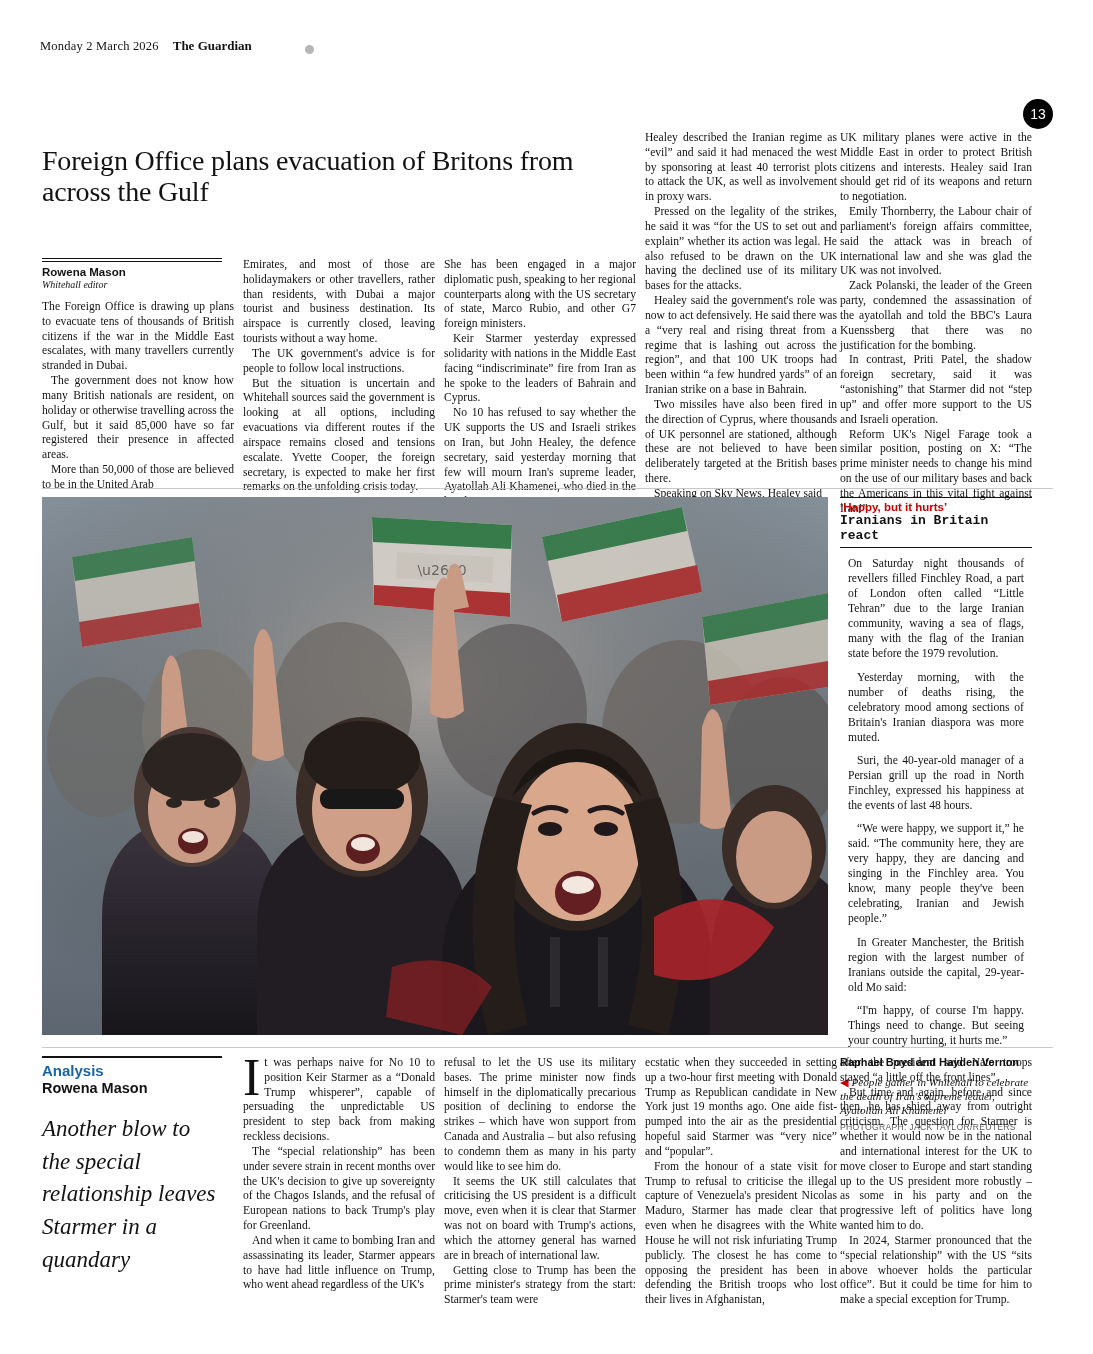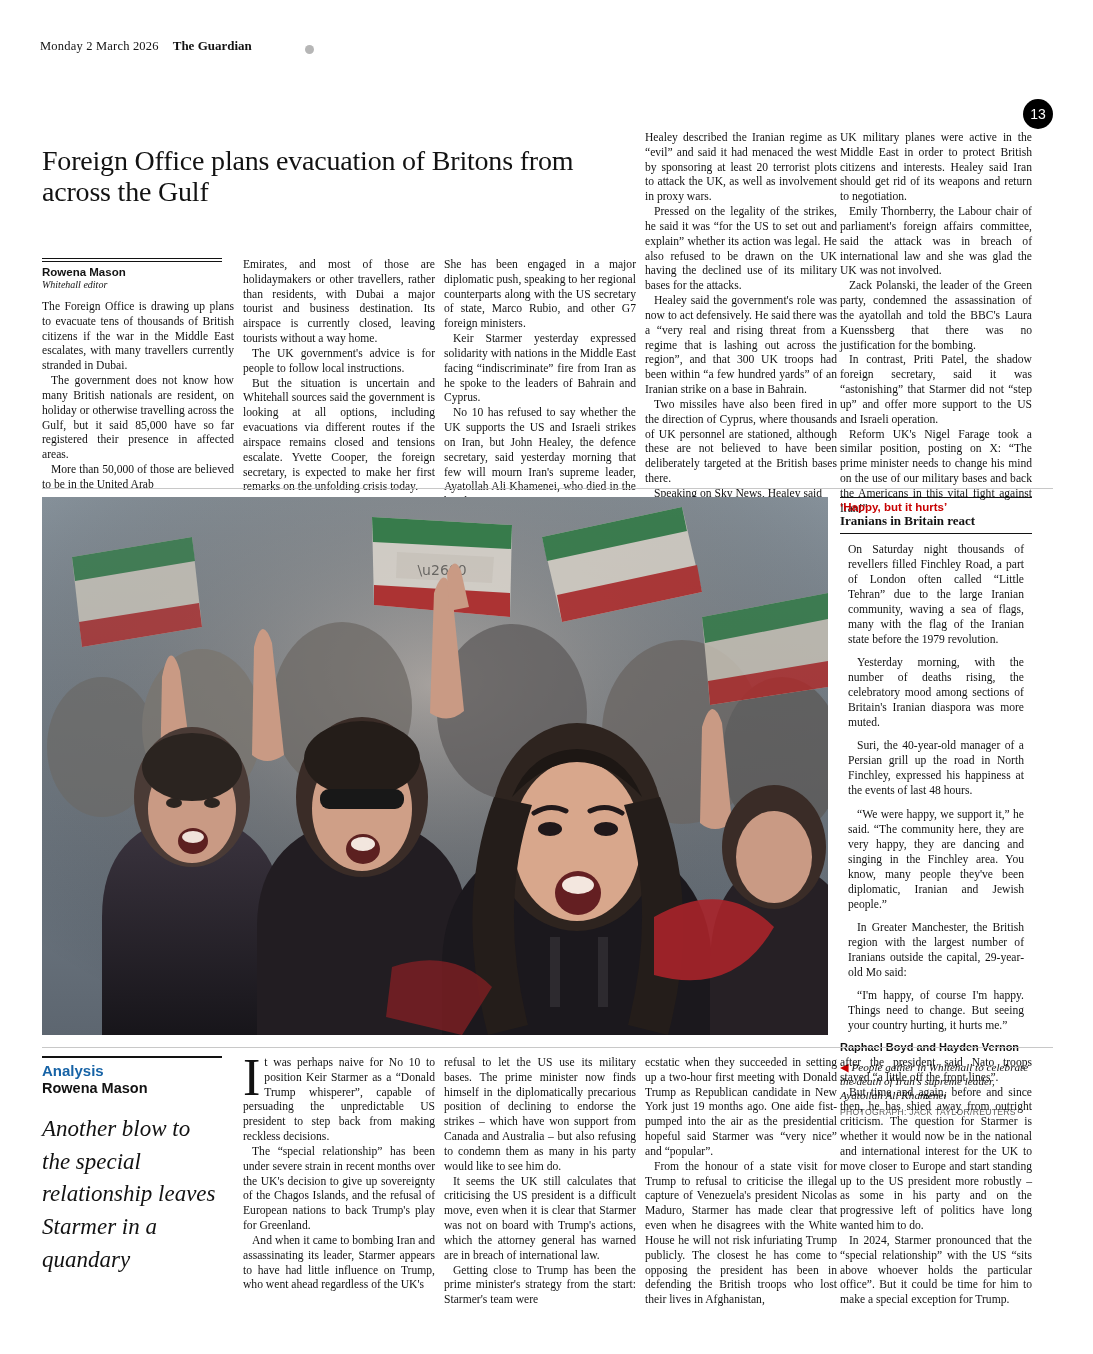--- a/index.html
+++ b/index.html
@@ -107,21 +107,21 @@
   .sidebar{
     position:absolute;left:840px;top:497px;width:192px;
   }
   .sb-rule{height:0;border-top:1px solid #121212;}
   .sb-kicker{
     font-family:"Liberation Sans", sans-serif;
     font-size:11.5px;font-weight:bold;color:#c70000;
     margin-top:3px;
   }
   .sb-title{
-    font-family:Liberation Serif, serif;
+    font-family:Liberation Mono, monospace;
     font-size:13px;font-weight:bold;color:#121212;
     line-height:1.12;margin-top:1px;margin-bottom:4px;
   }
   .sb-rule2{height:0;border-top:1px solid #121212;margin-bottom:5px;}
   .sb-body{
     font-family:"Liberation Serif", serif;
     font-size:11.6px;line-height:1.3;text-align:justify;color:#121212;
   }
   .sb-body p{margin:8px;}
   .sb-body p + p{text-indent:9px;}
@@ -212,23 +212,23 @@
       <p>Emirates, and most of those are holidaymakers or other travellers, rather than residents, with Dubai a major tourist and business destination. Its airspace is currently closed, leaving tourists without a way home.</p>
       <p>The UK government's advice is for people to follow local instructions.</p>
       <p>But the situation is uncertain and Whitehall sources said the government is looking at all options, including evacuations via different routes if the airspace remains closed and tensions escalate. Yvette Cooper, the foreign secretary, is expected to make her first remarks on the unfolding crisis today.</p>
     </div>
   <div class="story-col" id="col3">
       <p>She has been engaged in a major diplomatic push, speaking to her regional counterparts along with the US secretary of state, Marco Rubio, and other G7 foreign ministers.</p>
       <p>Keir Starmer yesterday expressed solidarity with nations in the Middle East facing “indiscriminate” fire from Iran as he spoke to the leaders of Bahrain and Cyprus.</p>
       <p>No 10 has refused to say whether the UK supports the US and Israeli strikes on Iran, but John Healey, the defence secretary, said yesterday morning that few will mourn Iran's supreme leader, Ayatollah Ali Khamenei, who died in the bombing.</p>
     </div>
   <div class="story-col" id="col4">
-      <p>Healey described the Iranian regime as “evil” and said it had menaced the west by sponsoring at least 20 terrorist plots to attack the UK, as well as involvement in proxy wars.</p>
+      <p>Healey described the Iranian regime as “evil” and said it had menaced the west by sponsoring at least 40 terrorist plots to attack the UK, as well as involvement in proxy wars.</p>
       <p>Pressed on the legality of the strikes, he said it was “for the US to set out and explain” whether its action was legal. He also refused to be drawn on the UK having the declined use of its military bases for the attacks.</p>
-      <p>Healey said the government's role was now to act defensively. He said there was a “very real and rising threat from a regime that is lashing out across the region”, and that 300 UK troops had been within “a few hundred yards” of an Iranian strike on a base in Bahrain.</p>
+      <p>Healey said the government's role was now to act defensively. He said there was a “very real and rising threat from a regime that is lashing out across the region”, and that 100 UK troops had been within “a few hundred yards” of an Iranian strike on a base in Bahrain.</p>
       <p>Two missiles have also been fired in the direction of Cyprus, where thousands of UK personnel are stationed, although these are not believed to have been deliberately targeted at the British bases there.</p>
       <p>Speaking on Sky News, Healey said</p>
     </div>
   <div class="story-col" id="col5">
       <p>UK military planes were active in the Middle East in order to protect British citizens and interests. Healey said Iran should get rid of its weapons and return to negotiation.</p>
       <p>Emily Thornberry, the Labour chair of parliament's foreign affairs committee, said the attack was in breach of international law and she was glad the UK was not involved.</p>
       <p>Zack Polanski, the leader of the Green party, condemned the assassination of the ayatollah and told the BBC's Laura Kuenssberg that there was no justification for the bombing.</p>
       <p>In contrast, Priti Patel, the shadow foreign secretary, said it was “astonishing” that Starmer did not “step up” and offer more support to the US and Israeli operation.</p>
       <p>Reform UK's Nigel Farage took a similar position, posting on X: “The prime minister needs to change his mind on the use of our military bases and back the Americans in this vital fight against Iran!”</p>
     </div>
@@ -343,21 +343,21 @@
 
   <div class="sidebar">
     <div class="sb-rule"></div>
     <div class="sb-kicker">‘Happy, but it hurts’</div>
     <div class="sb-title">Iranians in Britain react</div>
     <div class="sb-rule2"></div>
     <div class="sb-body" id="sbbody">
         <p>On Saturday night thousands of revellers filled Finchley Road, a part of London often called “Little Tehran” due to the large Iranian community, waving a sea of flags, many with the flag of the Iranian state before the 1979 revolution.</p>
         <p>Yesterday morning, with the number of deaths rising, the celebratory mood among sections of Britain's Iranian diaspora was more muted.</p>
         <p>Suri, the 40-year-old manager of a Persian grill up the road in North Finchley, expressed his happiness at the events of last 48 hours.</p>
-        <p>“We were happy, we support it,” he said. “The community here, they are very happy, they are dancing and singing in the Finchley area. You know, many people they've been diplomatic, Iranian and Jewish people.”</p>
+        <p>“We were happy, we support it,” he said. “The community here, they are very happy, they are dancing and singing in the Finchley area. You know, many people they've been celebrating, Iranian and Jewish people.”</p>
         <p>In Greater Manchester, the British region with the largest number of Iranians outside the capital, 29-year-old Mo said:</p>
         <p>“I'm happy, of course I'm happy. Things need to change. But seeing your country hurting, it hurts me.”</p>
       </div>
     <div class="sb-credit">Raphael Boyd and Hayden Vernon</div>
     <div class="sb-caption"><span class="tri">◀</span> <span>People gather in Whitehall to celebrate the death of Iran's supreme leader, Ayatollah Ali Khamenei</span></div>
     <div class="sb-photocredit">PHOTOGRAPH: JACK TAYLOR/REUTERS</div>
   </div>
 
   <div class="analysis-rule"></div>
 

